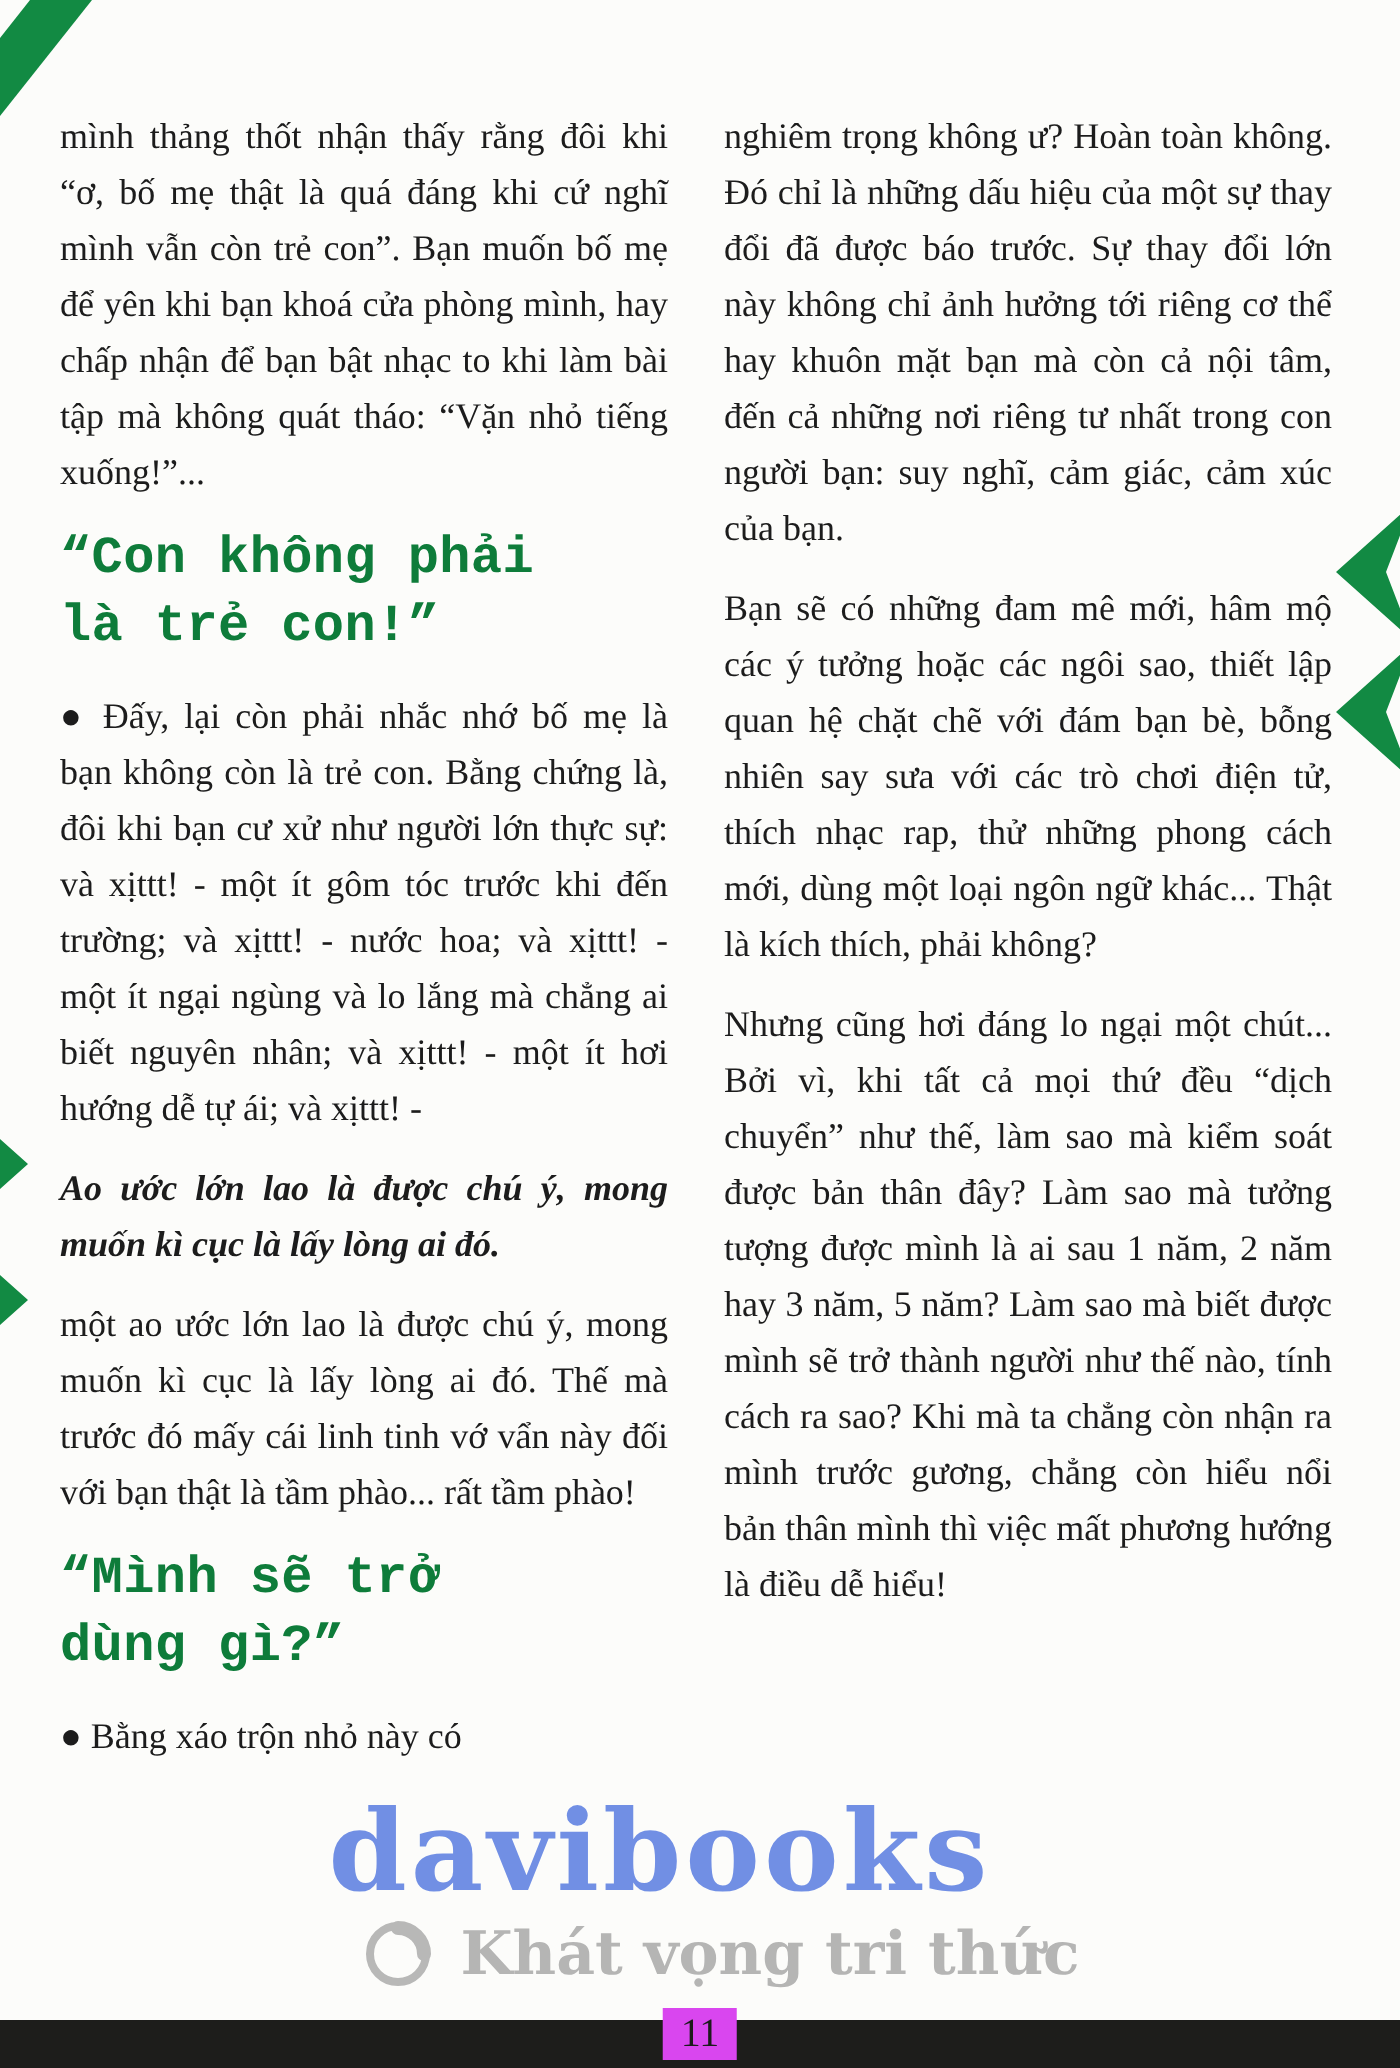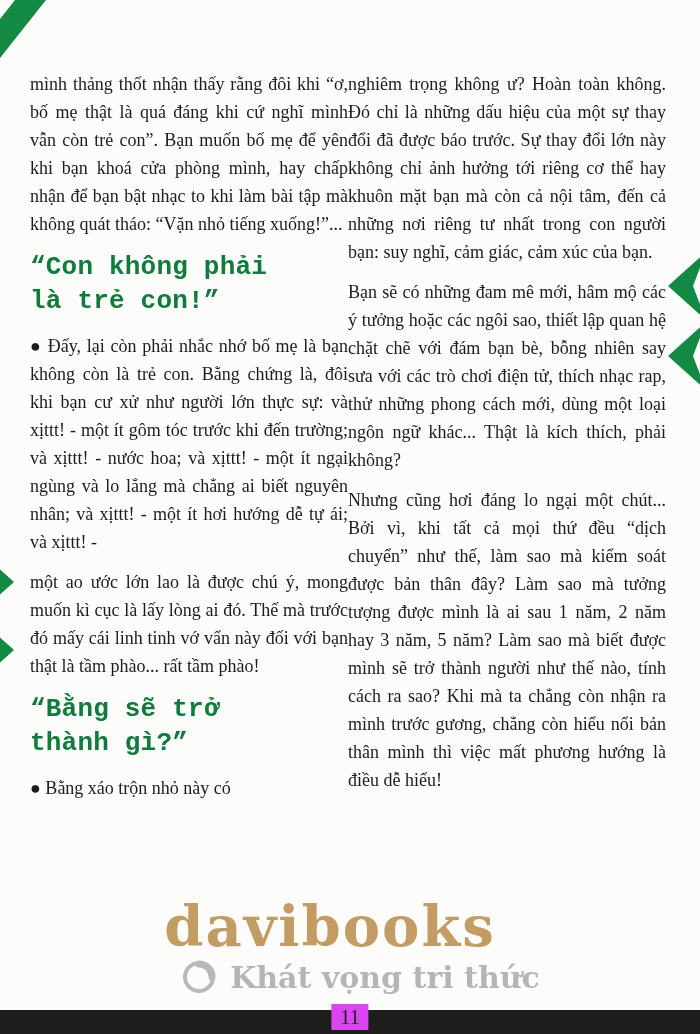--- a/index.html
+++ b/index.html
@@ -6,21 +6,21 @@
   html,body { width:700px; height:1034px; }
   body {
     position:relative; overflow:hidden;
     background:#fcfcfa; color:#1c1c1c;
     font-family:"Liberation Serif","DejaVu Serif",serif;
   }
   .page { position:absolute; inset:0; background:#fcfcfa; }
 
   .columns {
     position:absolute; top:54px; left:30px; right:34px;
-    display:flex; z-index:1;margin-top:16px;
+    display:flex; gap:28px; z-index:1;
   }
   .col { flex:1; font-size:18px; line-height:28px; text-align:justify; }
   .col p { margin-bottom:12px; }
   .quote { font-weight:bold; font-style:italic; }
 
   h2.heading {
     font-family:Liberation Mono, monospace;
     color:#0e7c3a; font-size:26px; line-height:34px; font-weight:800;
     text-align:left; margin:12px 0 14px; padding-right:42px;
     letter-spacing:0.2px;
@@ -32,21 +32,21 @@
   .chev-left  { position:absolute; top:548px; left:-24px; z-index:4; }
   .chev-right polygon, .chev-left polygon { fill:#128a43; }
 
   
   .watermark {
     position:absolute; top:896px; left:20px; width:620px;
     text-align:center; z-index:3; opacity:0.62; pointer-events:none;
   }
   .watermark .brand {
     font-family:"DejaVu Serif","Liberation Serif",serif;
-    font-size:56px; font-weight:bold; letter-spacing:2px; color:#a16207;
+    font-size:56px; font-weight:bold; letter-spacing:2px; color:#1d4ed8;
     line-height:60px;
   }
   .watermark .tagline-row {
     display:flex; align-items:center; justify-content:center; gap:12px;
     margin-top:2px; margin-left:60px;
   }
   .watermark .tagline {
     font-family:"DejaVu Serif","Liberation Serif",serif;
     font-size:30px; font-weight:bold; color:#8a8a8a;
   }
@@ -80,22 +80,23 @@
     <polygon points="0,0 38,34 0,68 13,34"></polygon>
     <polygon points="0,68 38,102 0,136 13,102"></polygon>
   </svg>
 
   <div class="columns">
 
     <div class="col">
       <p>mình thảng thốt nhận thấy rằng đôi khi “ơ, bố mẹ thật là quá đáng khi cứ nghĩ mình vẫn còn trẻ con”. Bạn muốn bố mẹ để yên khi bạn khoá cửa phòng mình, hay chấp nhận để bạn bật nhạc to khi làm bài tập mà không quát tháo: “Vặn nhỏ tiếng xuống!”...</p>
       <h2 class="heading">“Con không phải là trẻ con!”</h2>
       <p>●  Đấy, lại còn phải nhắc nhớ bố mẹ là bạn không còn là trẻ con. Bằng chứng là, đôi khi bạn cư xử như người lớn thực sự: và xịttt! - một ít gôm tóc trước khi đến trường; và xịttt! - nước hoa; và xịttt! - một ít ngại ngùng và lo lắng mà chẳng ai biết nguyên nhân; và xịttt! - một ít hơi hướng dễ tự ái; và xịttt! -</p>
+      <p class="quote">Ao ước lớn lao là được chú ý, mong muốn kì cục là lấy lòng ai đó.</p>
       <p>một ao ước lớn lao là được chú ý, mong muốn kì cục là lấy lòng ai đó. Thế mà trước đó mấy cái linh tinh vớ vẩn này đối với bạn thật là tầm phào... rất tầm phào!</p>
-      <h2 class="heading">“Bằng sẽ trở thành gì?”</h2>
+      <h2 class="heading">“Mình sẽ trở dùng gì?”</h2>
       <p>●  Bằng xáo trộn nhỏ này có</p>
     </div>
 
     <div class="col">
       <p>nghiêm trọng không ư? Hoàn toàn không. Đó chỉ là những dấu hiệu của một sự thay đổi đã được báo trước. Sự thay đổi lớn này không chỉ ảnh hưởng tới riêng cơ thể hay khuôn mặt bạn mà còn cả nội tâm, đến cả những nơi riêng tư nhất trong con người bạn: suy nghĩ, cảm giác, cảm xúc của bạn.</p>
       <p>Bạn sẽ có những đam mê mới, hâm mộ các ý tưởng hoặc các ngôi sao, thiết lập quan hệ chặt chẽ với đám bạn bè, bỗng nhiên say sưa với các trò chơi điện tử, thích nhạc rap, thử những phong cách mới, dùng một loại ngôn ngữ khác... Thật là kích thích, phải không?</p>
       <p>Nhưng cũng hơi đáng lo ngại một chút... Bởi vì, khi tất cả mọi thứ đều “dịch chuyển” như thế, làm sao mà kiểm soát được bản thân đây? Làm sao mà tưởng tượng được mình là ai sau 1 năm, 2 năm hay 3 năm, 5 năm? Làm sao mà biết được mình sẽ trở thành người như thế nào, tính cách ra sao? Khi mà ta chẳng còn nhận ra mình trước gương, chẳng còn hiểu nổi bản thân mình thì việc mất phương hướng là điều dễ hiểu!</p>
     </div>
 
   </div>

